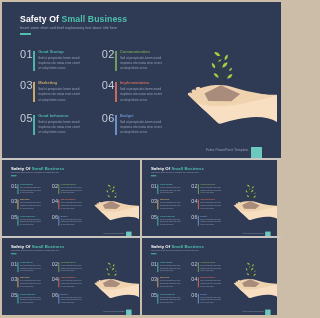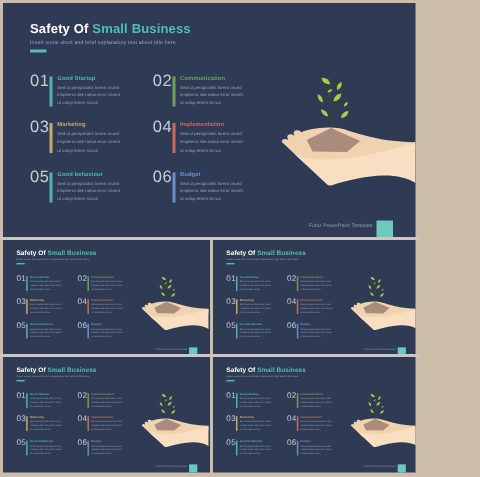--- a/index.html
+++ b/index.html
@@ -6,21 +6,21 @@
   html,body{margin:0;padding:0;}
   body{width:281px;height:318px;overflow:hidden;background:#cbbda8;
        font-family:"Liberation Sans",sans-serif;-webkit-font-smoothing:antialiased;}
   .page{position:relative;width:281px;height:318px;background:#cbbda8;}
   .hsep{position:absolute;left:0;width:281px;height:2px;background:#c9c6c2;}
   #hsep-1{top:158px;}
   #hsep-2{top:236px;}
 
   .slide{position:absolute;background:#2f3b55;overflow:hidden;}
 
-  #main-slide{left:2px;top:2px;width:275px;height:156px;}
+  #main-slide{left:2px;top:2px;width:275px;height:156px;padding-left:15px;}
   .thumb{position:absolute;background:#2f3b55;overflow:hidden;}
   #thumb-1{left:2px;top:160px;width:138px;height:76px;}
   #thumb-2{left:142px;top:160px;width:135px;height:76px;}
   #thumb-3{left:2px;top:238px;width:138px;height:77px;}
   #thumb-4{left:142px;top:238px;width:135px;height:77px;}
 
   
   .sl{position:absolute;inset:0;}
   .title{position:absolute;left:18px;top:11.6px;font-size:8.7px;font-weight:bold;
          color:#ffffff;letter-spacing:0.1px;white-space:nowrap;}

